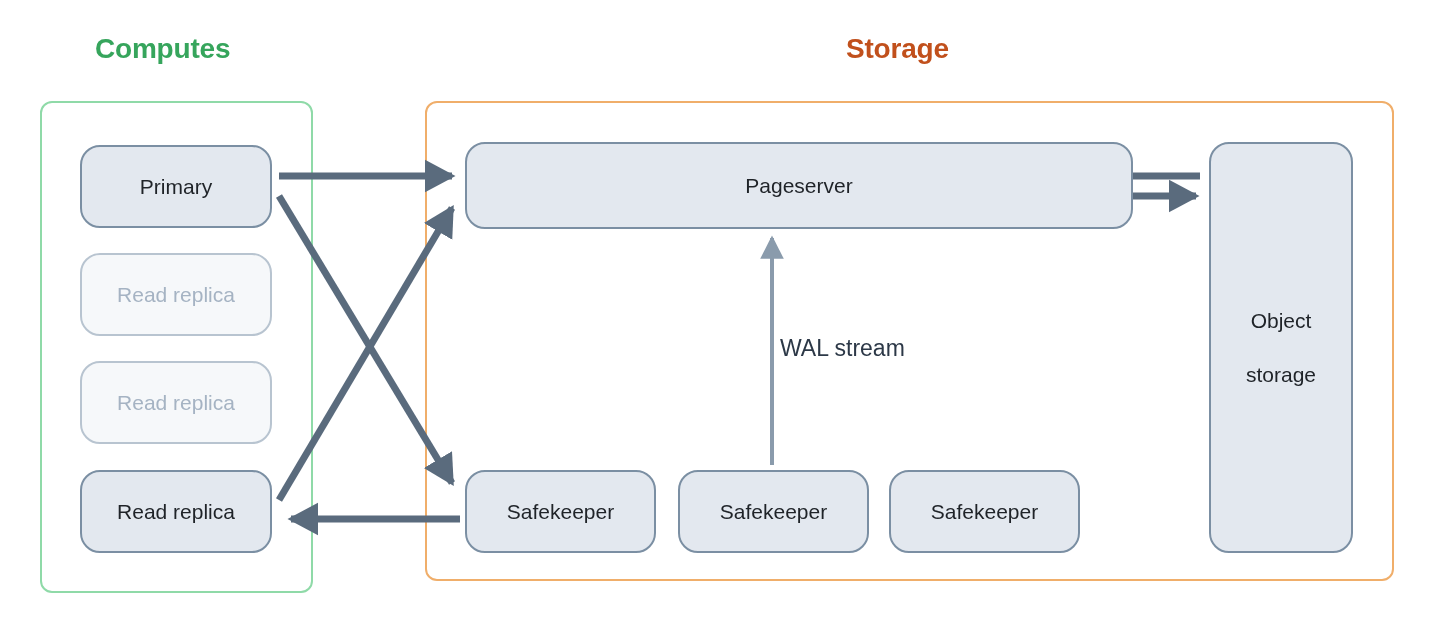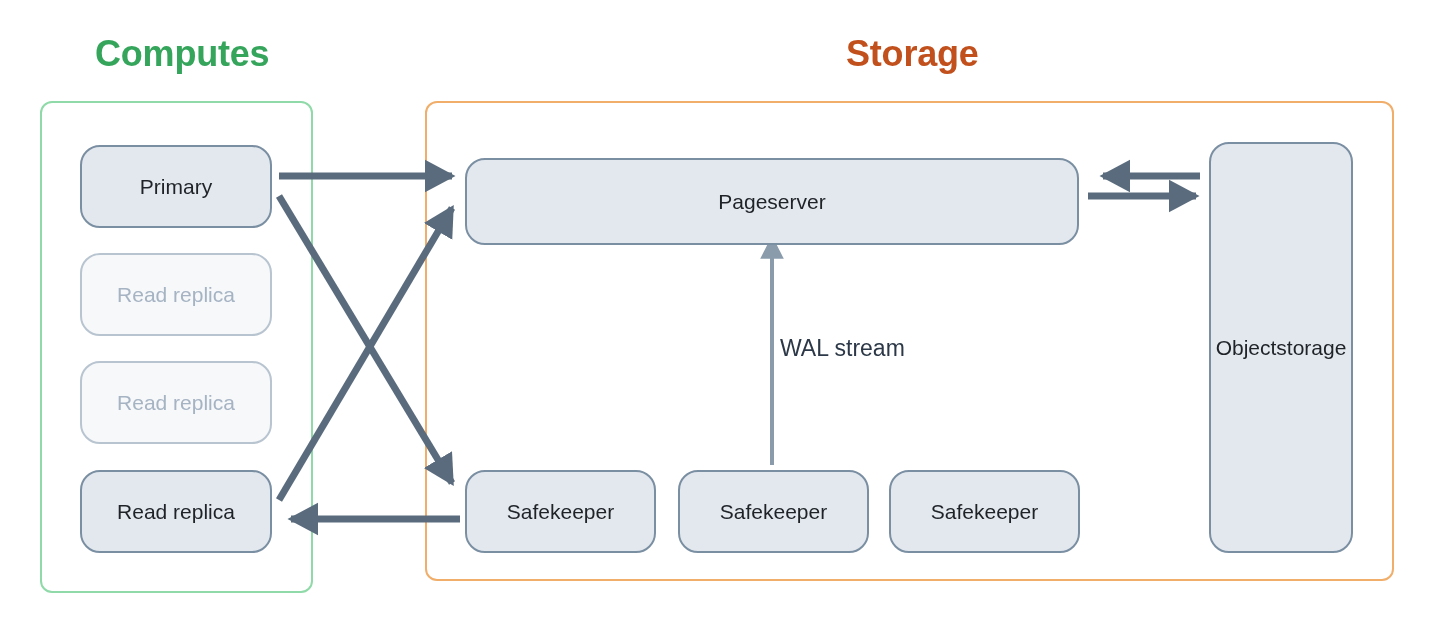--- a/index.html
+++ b/index.html
@@ -16,21 +16,21 @@
     position: relative;
     width: 1432px;
     height: 634px;
     background: #ffffff;
     overflow: hidden;
   }
 
   
   .group-title {
     position: absolute;
-    font-size: 36px;
+    font-size: 28px;
     font-weight: bold;
     letter-spacing: -0.2px;
     white-space: nowrap;
   }
   #title-computes { left: 95px;  top: 33px;  color: #36a55c; }
   #title-storage  { left: 846px; top: 33px;  color: #c1501c; }
 
   
   .group-box {
     position: absolute;
@@ -68,28 +68,29 @@
     background: #f6f8fa;
     border-color: #b8c4d0;
     color: #a5b3c3;
   }
 
   #node-primary       { left: 80px;  top: 145px; width: 192px; height: 83px; }
   #node-replica-1     { left: 80px;  top: 253px; width: 192px; height: 83px; }
   #node-replica-2     { left: 80px;  top: 361px; width: 192px; height: 83px; }
   #node-replica-3     { left: 80px;  top: 470px; width: 192px; height: 83px; }
 
-  #node-pageserver    { left: 465px; top: 142px; width: 614px; height: 87px; margin-top: 16px; }
+  #node-pageserver    { left: 465px; top: 142px; width: 668px; height: 87px; }
 
   #node-safekeeper-1  { left: 465px; top: 470px; width: 191px; height: 83px; }
   #node-safekeeper-2  { left: 678px; top: 470px; width: 191px; height: 83px; }
   #node-safekeeper-3  { left: 889px; top: 470px; width: 191px; height: 83px; }
 
   #node-object-storage{
     left: 1209px; top: 142px; width: 144px; height: 411px;
+    flex-direction: column;
     justify-content: center;
     line-height: 2.55;
   }
 
   
   #edges {
     position: absolute;
     left: 0; top: 0;
     width: 1432px; height: 634px;
     pointer-events: none;

